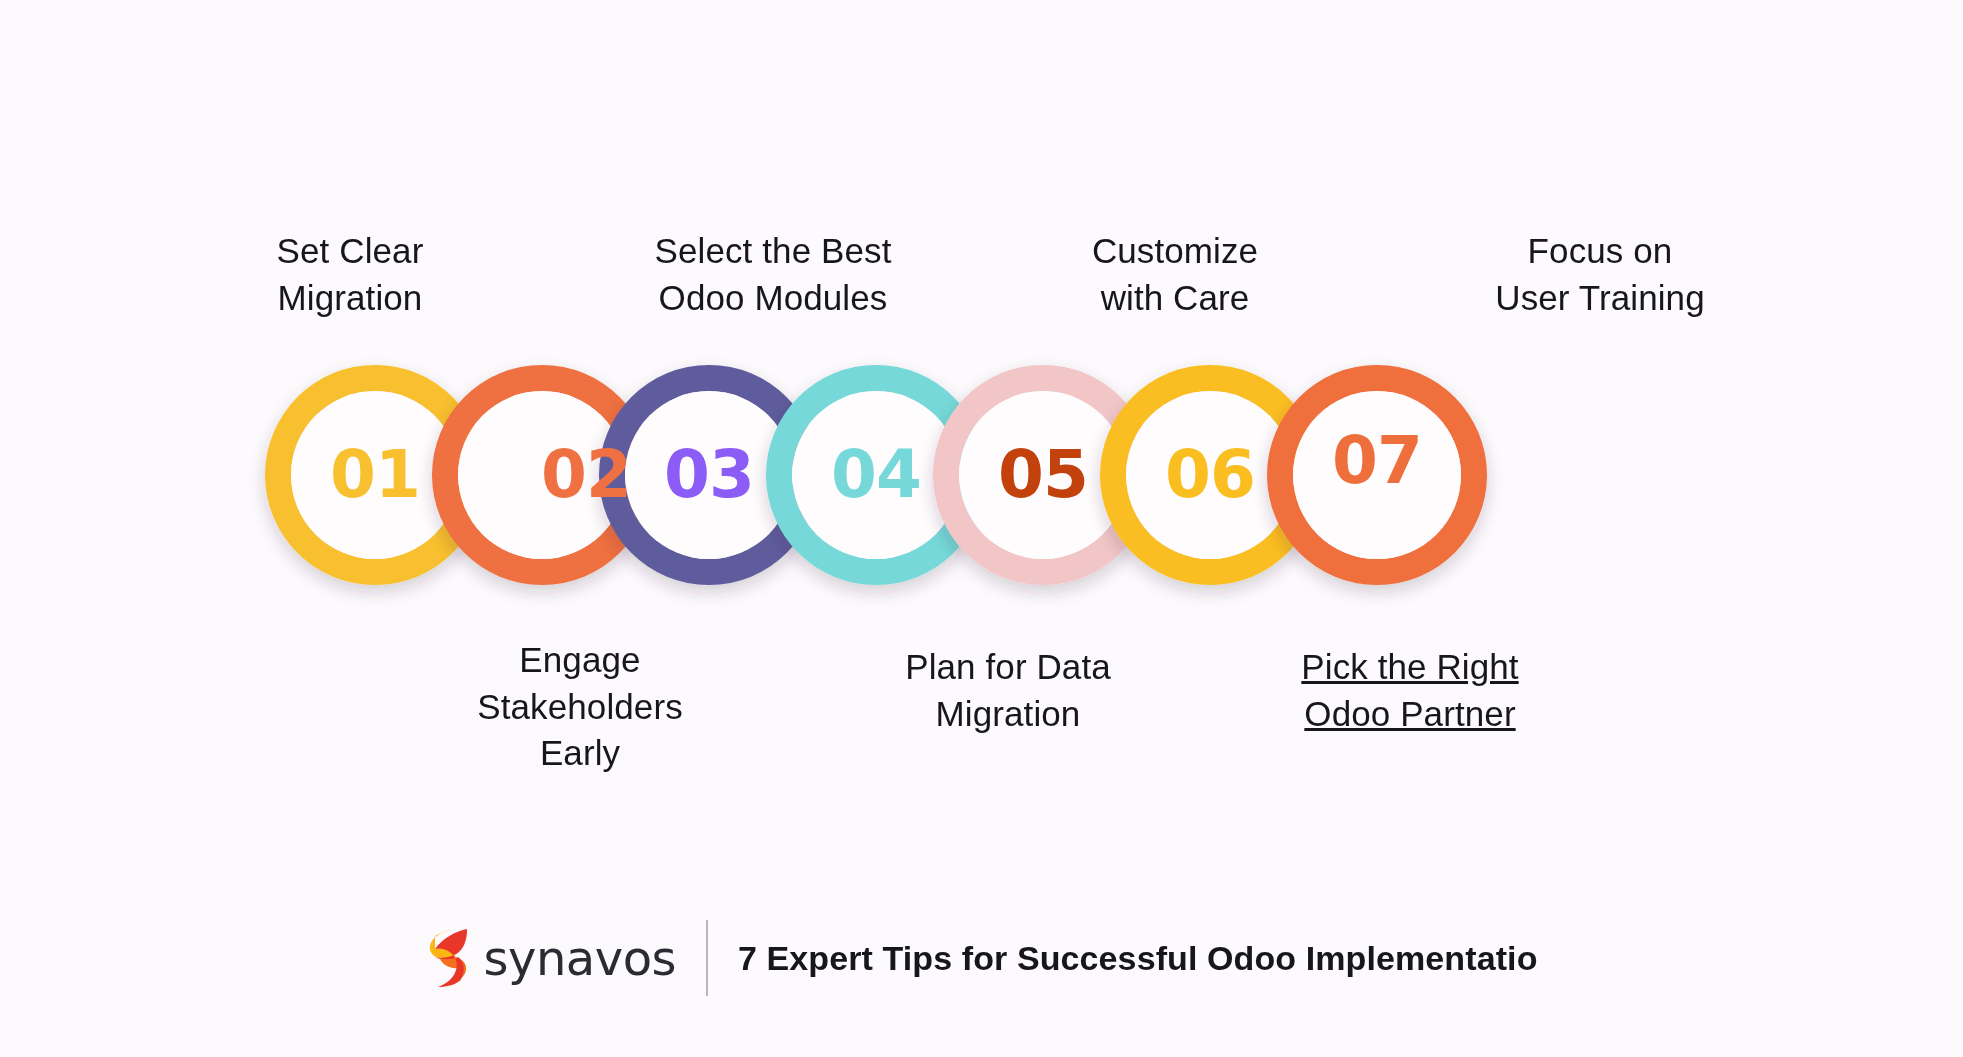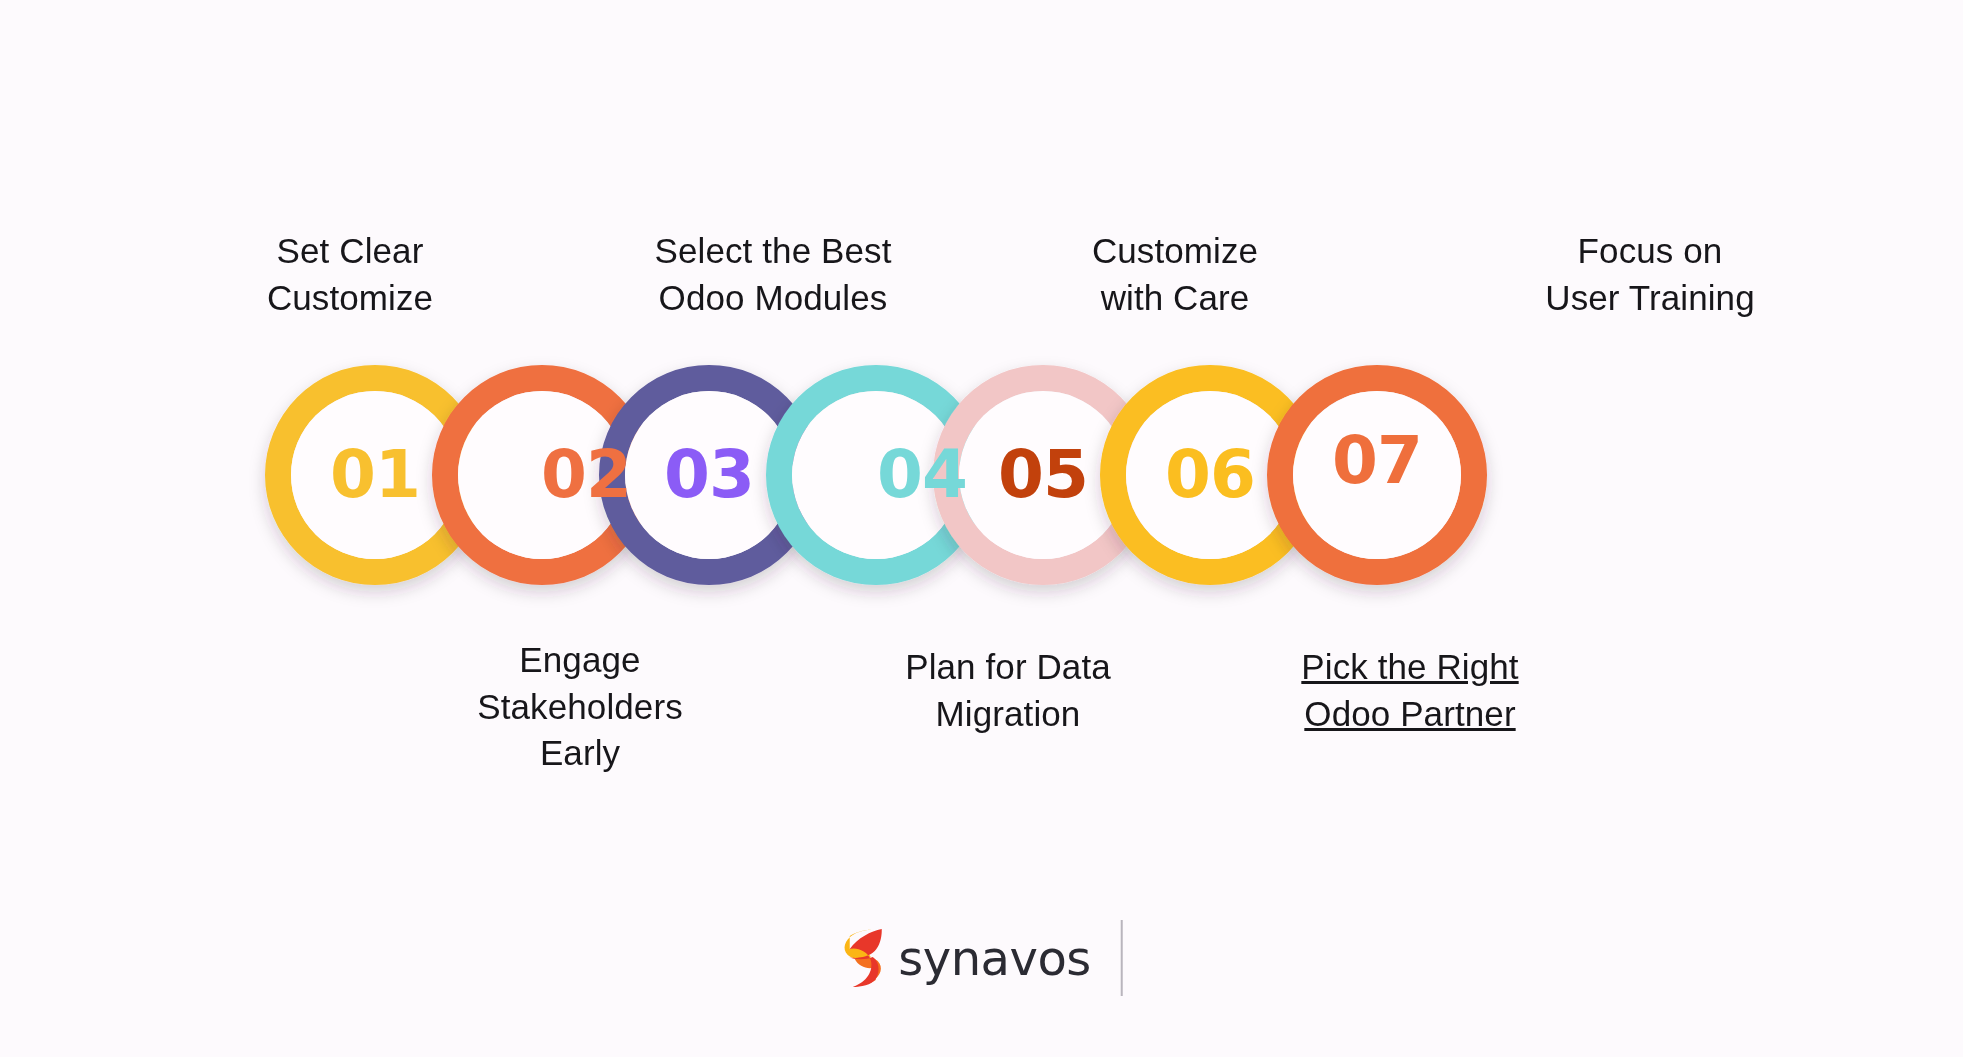--- a/index.html
+++ b/index.html
@@ -145,49 +145,50 @@
           <path d="M 1267 475 a 110 110 0 1 0 220 0 a 110 110 0 1 0 -220 0 Z M 1293 475 a 84 84 0 1 1 168 0 a 84 84 0 1 1 -168 0 Z" fill="#ef6f3c" fill-rule="evenodd" filter="url(#ringShadow)"></path>
           <circle cx="1377" cy="475" r="84" fill="#fffcfe"></circle>
         </g>
     </svg>
   </div>
 
   <div class="numbers" id="numbers">
       <div class="step-number" style="left: 375px; top: 475px; color: rgb(248, 192, 47);">01</div>
       <div class="step-number" style="left: 542px; top: 475px; color: rgb(239, 112, 65); margin-left: 44px;">02</div>
       <div class="step-number" style="left: 709px; top: 475px; color: #8b5cf6;">03</div>
-      <div class="step-number" style="left: 876px; top: 475px; color: rgb(118, 216, 216); margin-left: 46px;">04</div>
+      <div class="step-number" style="left: 876px; top: 475px; color: rgb(118, 216, 216);">04</div>
       <div class="step-number" style="left: 1043px; top: 475px; color: #c2410c;">05</div>
       <div class="step-number" style="left: 1210px; top: 475px; color: rgb(251, 190, 32);">06</div>
       <div class="step-number" style="left: 1377px; top: 461px; color: rgb(239, 111, 60);">07</div>
     </div>
 
   <div class="captions" id="captions">
       <div class="caption above" style="left: 350px; top: 228px;">Set Clear
-Customize</div>
+Migration</div>
       <div class="caption below" style="left: 580px; top: 637px;">Engage
 Stakeholders
 Early</div>
       <div class="caption above" style="left: 773px; top: 228px;">Select the Best
 Odoo Modules</div>
       <div class="caption below" style="left: 1008px; top: 644px;">Plan for Data
 Migration</div>
       <div class="caption above" style="left: 1175px; top: 228px;">Customize
 with Care</div>
       <div class="caption below" style="left: 1410px; top: 644px; text-decoration: underline;">Pick the Right
 Odoo Partner</div>
-      <div class="caption above" style="left: 1650px; top: 228px;">Focus on
+      <div class="caption above" style="left: 1600px; top: 228px;">Focus on
 User Training</div>
     </div>
 
   <div class="footer">
     <div class="brand">
       <svg class="brand-mark" viewBox="0 0 44 62" xmlns="http://www.w3.org/2000/svg">
         <path d="M41 2 C 30 2, 20 3, 12 8 C 4 13, 1 22, 7 28 C 12 33, 24 33, 30 30 C 26 22, 16 19, 9 22 L 9 9 C 18 3, 30 2, 41 2 Z" fill="#fbb515"></path>
         <path d="M3 60 C 14 60, 24 59, 32 54 C 40 49, 43 40, 37 34 C 32 29, 20 29, 14 32 C 18 40, 28 43, 35 40 L 35 53 C 26 59, 14 60, 3 60 Z" fill="#f4701f"></path>
         <path d="M41 2 C 41 2, 42 16, 34 24 C 27 31, 14 32, 8 30 C 14 33, 26 33, 32 30 C 38 34, 40 44, 35 52 C 31 58, 20 60, 12 60 C 26 55, 33 44, 30 33 C 27 24, 16 20, 9 22 C 17 11, 30 4, 41 2 Z" fill="#e8372a"></path>
       </svg>
       <span class="brand-name" style="color: rgb(43, 43, 51);">synavos</span>
     </div>
     <div class="footer-divider" style="background: rgb(185, 181, 189);"></div>
+    <div class="footer-title">7 Expert Tips for Successful Odoo Implementatio</div>
   </div>
 
 </div>
 
 </body></html>

